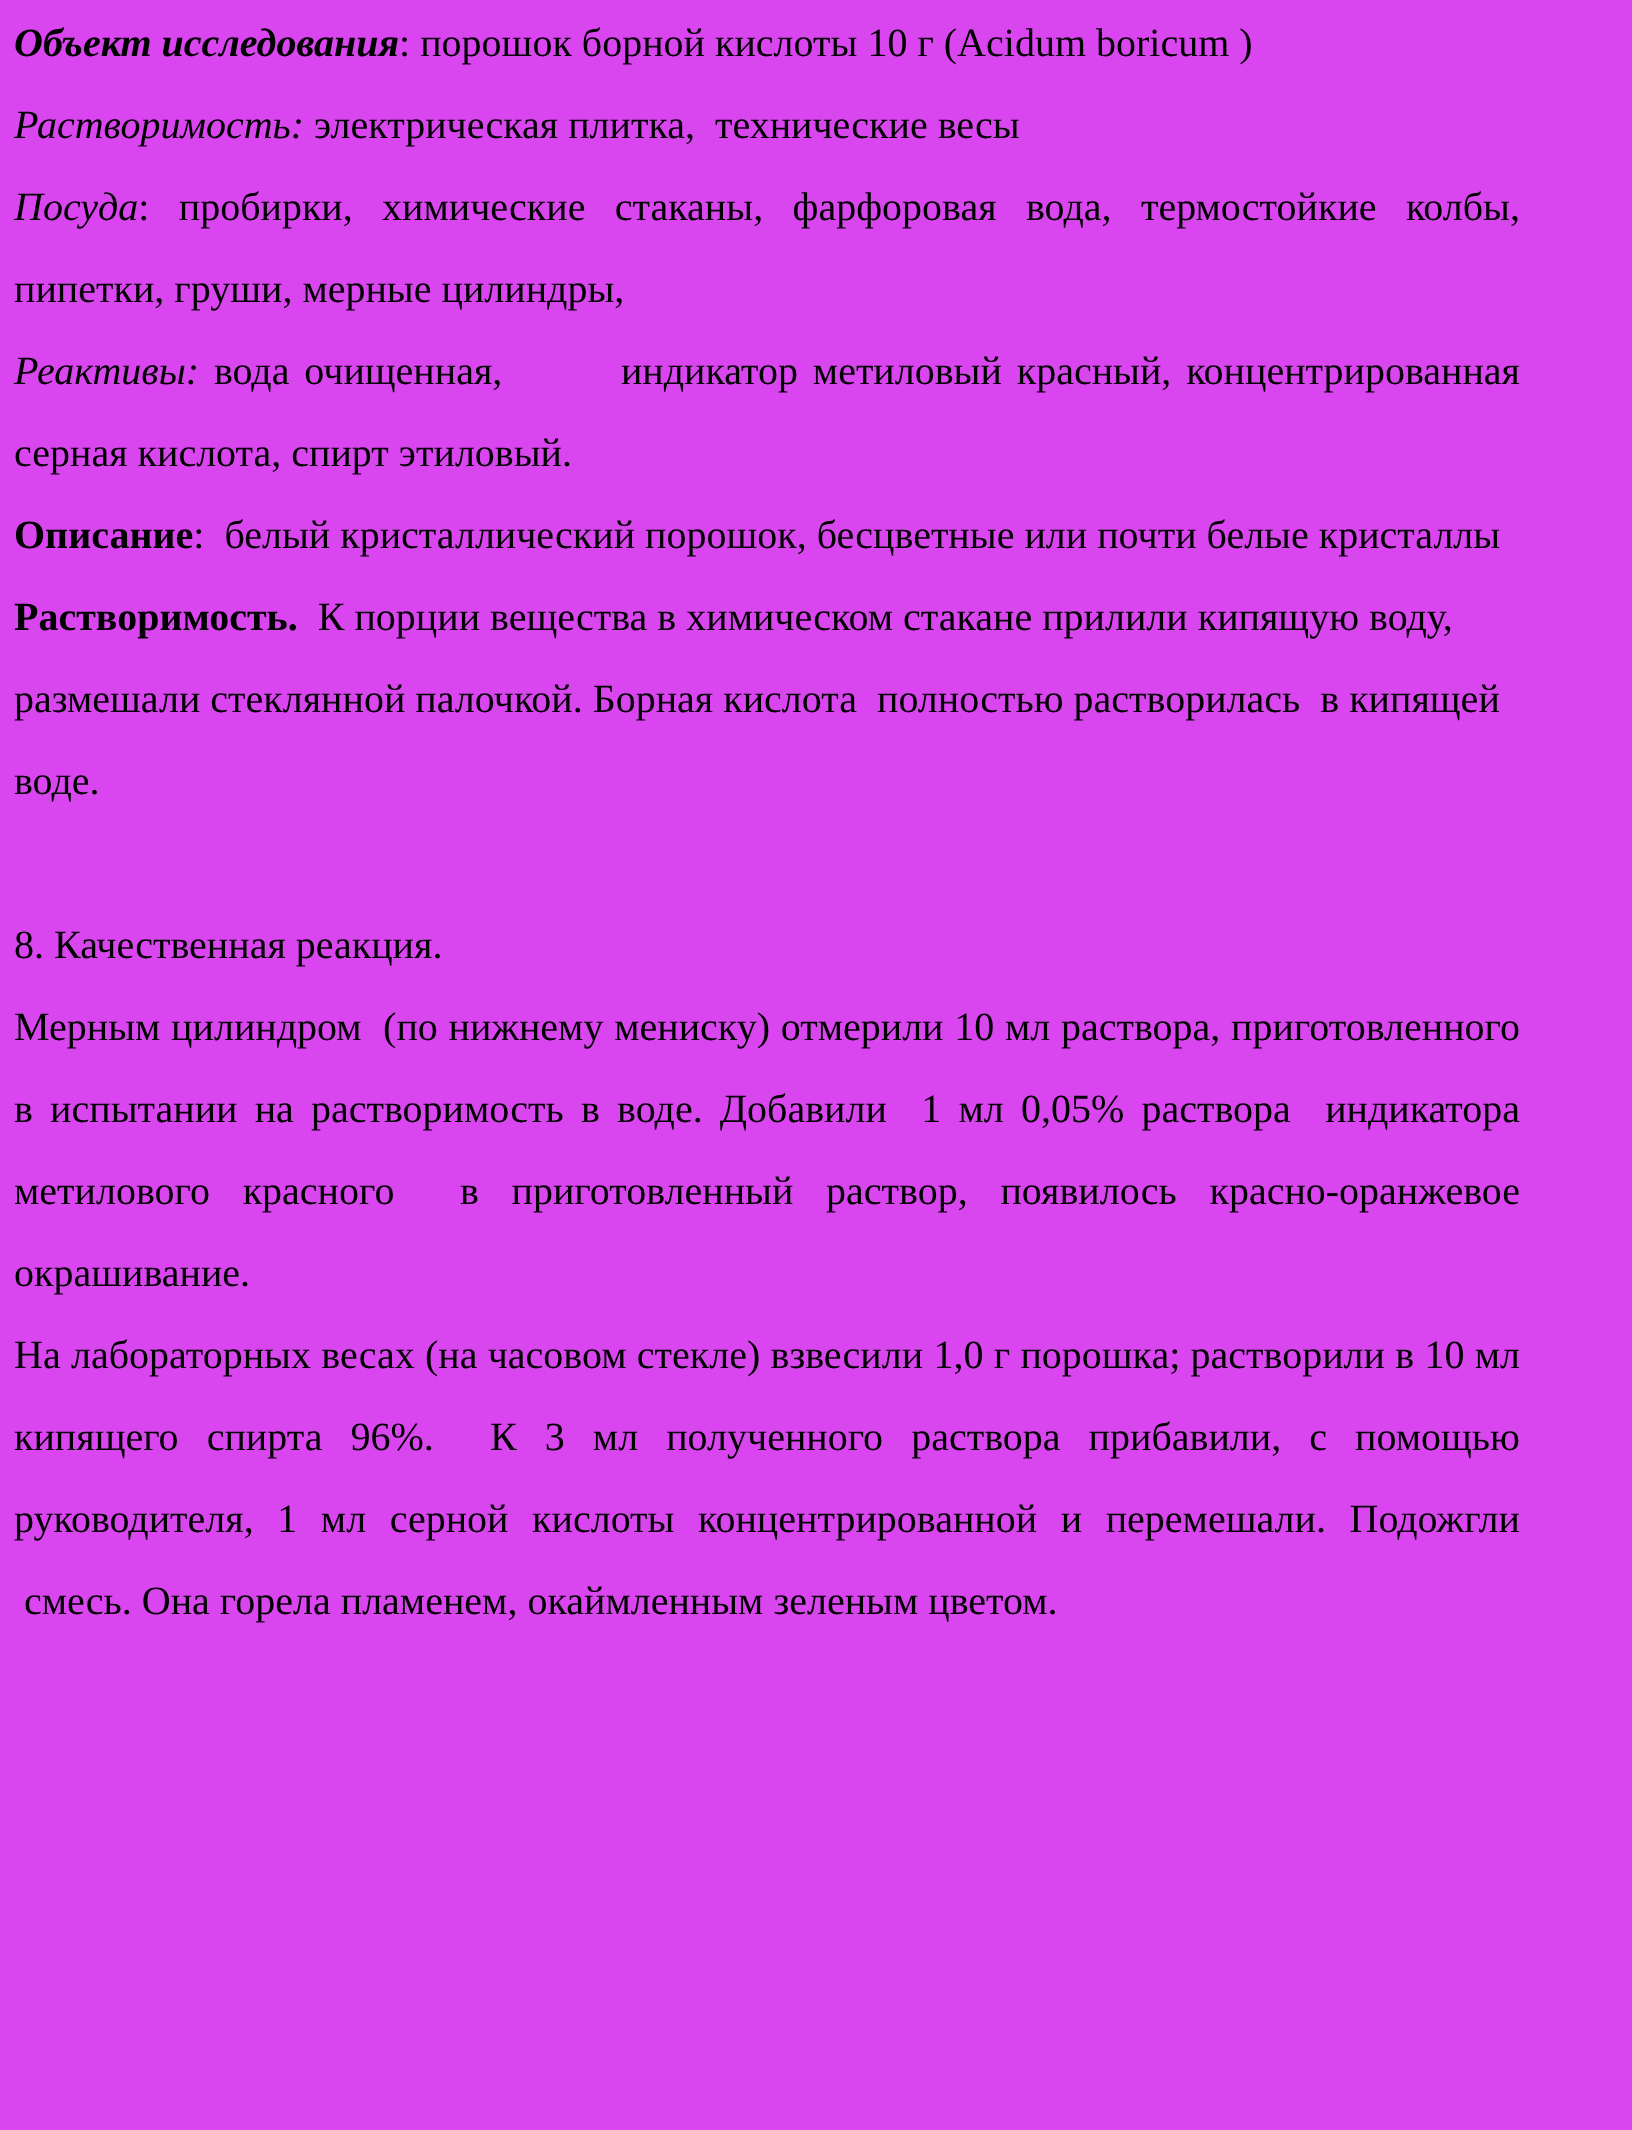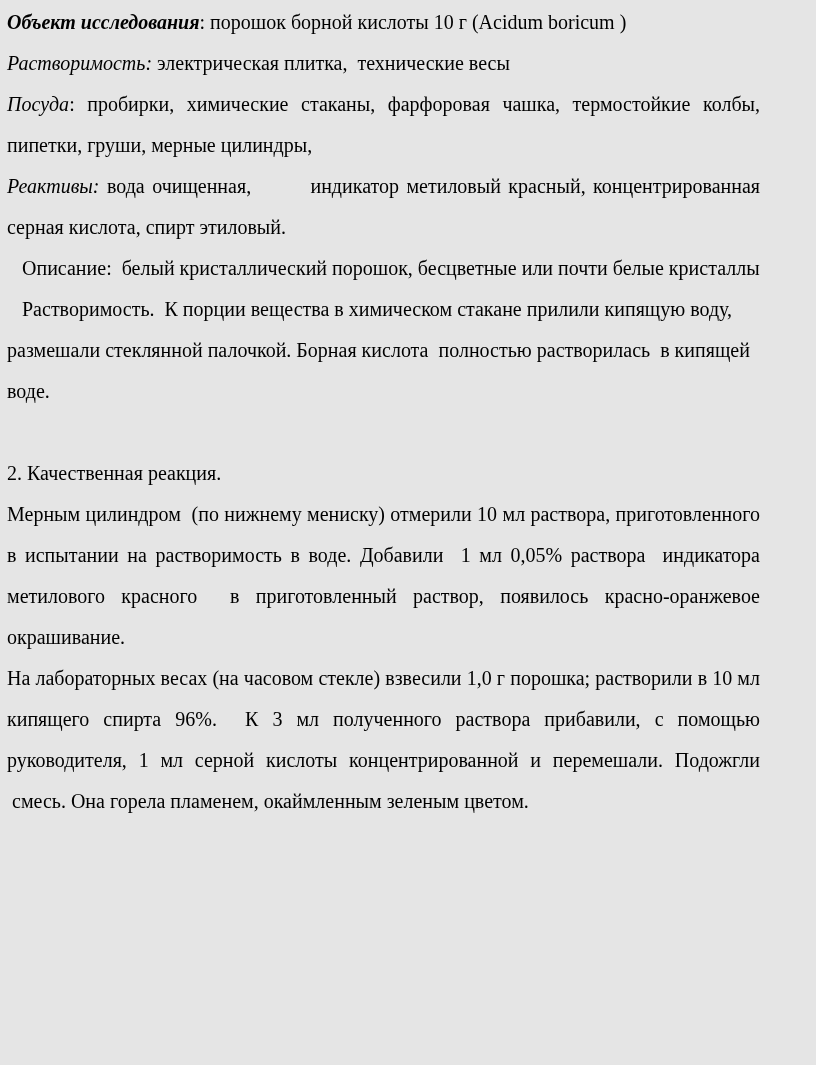--- a/index.html
+++ b/index.html
@@ -12,61 +12,61 @@
       min-height: 1065px;
       box-sizing: border-box;
       font-family: "Liberation Serif", serif;
       color: #000000;
     }
     .page {
       box-sizing: border-box;
       width: 816px;
       min-height: 1065px;
       padding: 2px 56px 10px 7px;
-      background: #e5e5e5;
+      background: #d946ef;
     }
     .para {
       margin: 0;
       padding: 0;
       font-size: 20px;
       line-height: 41px;
       text-align: left;
       word-spacing: normal;
     }
     .para.j {
       text-align: justify;
     }
     .para.empty {
       min-height: 41px;
     }
     .i  { font-style: italic; }
-    .b  { font-weight: normal; margin-left: 15px; }
+    .b  { font-weight: bold; }
     .bi { font-weight: bold; font-style: italic; }
   </style>
 </head>
 <body>
 
 <div class="page">
 
   <p class="para"><span class="bi">Объект исследования</span><span>: порошок борной кислоты 10 г (Acidum boricum )</span></p>
 
   <p class="para"><span class="i">Растворимость: </span><span>электрическая плитка, &nbsp;технические весы</span></p>
 
-  <p class="para j"><span class="i">Посуда</span><span>: пробирки, химические стаканы, фарфоровая чашка, термостойкие колбы, пипетки, груши, мерные цилиндры,</span></p>
+  <p class="para j"><span class="i">Посуда</span><span>: пробирки, химические стаканы, фарфоровая вода, термостойкие колбы, пипетки, груши, мерные цилиндры,</span></p>
 
   <p class="para j"><span class="i">Реактивы: </span><span>вода очищенная, &nbsp;&nbsp;&nbsp;&nbsp;&nbsp;&nbsp; индикатор метиловый красный, концентрированная серная кислота, спирт этиловый.</span></p>
 
 
   <p class="para j"><span class="b">Описание</span><span>: &nbsp;белый кристаллический порошок, бесцветные или почти белые кристаллы</span></p>
 
   <p class="para"><span class="b">Растворимость.</span><span> &nbsp;К порции вещества в химическом стакане прилили кипящую воду, размешали стеклянной палочкой. Борная кислота &nbsp;полностью растворилась &nbsp;в кипящей воде.</span></p>
 
   <p class="para empty"><span>&nbsp;</span></p>
 
 
-  <p class="para"><span>2. Качественная реакция.</span></p>
+  <p class="para"><span>8. Качественная реакция.</span></p>
 
   <p class="para j"><span>Мерным цилиндром &nbsp;(по нижнему мениску) отмерили 10 мл раствора, приготовленного в испытании на растворимость в воде. Добавили &nbsp;1 мл 0,05% раствора &nbsp;индикатора метилового красного &nbsp;в приготовленный раствор, появилось красно-оранжевое окрашивание.</span></p>
 
 
   <p class="para j"><span>На лабораторных весах (на часовом стекле) взвесили 1,0 г порошка; растворили в 10 мл кипящего спирта 96%. &nbsp;К 3 мл полученного раствора прибавили, с помощью руководителя, 1 мл серной кислоты концентрированной и перемешали. Подожгли &nbsp;смесь. Она горела пламенем, окаймленным зеленым цветом.</span></p>
 
 </div>
 
 </body></html>

